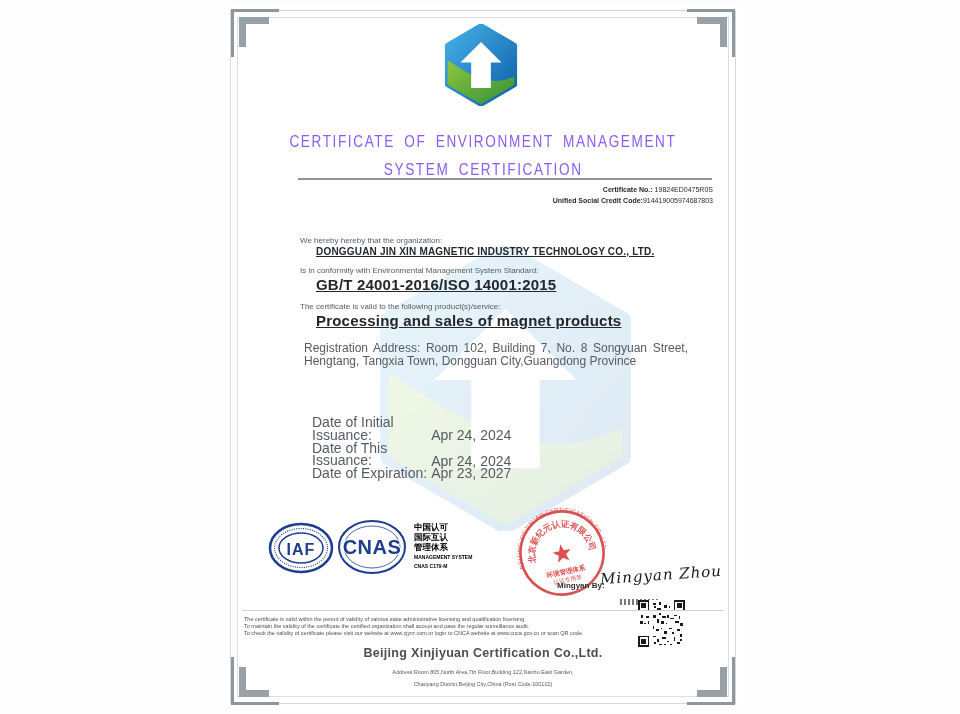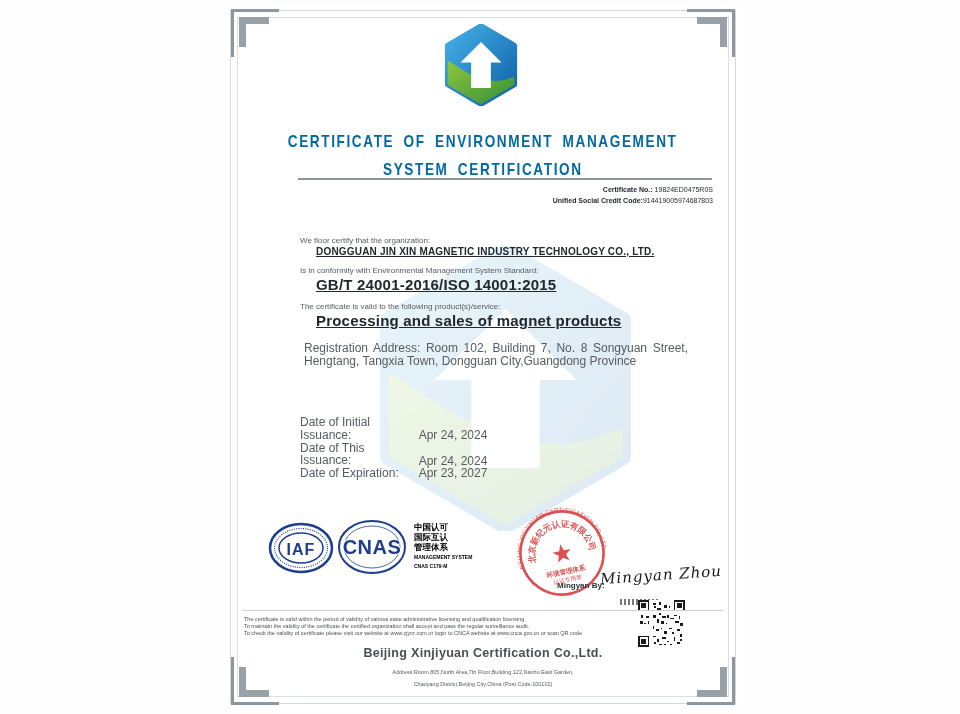--- a/index.html
+++ b/index.html
@@ -15,41 +15,41 @@
               border-left:3px solid #8e969e;border-top:3px solid #8e969e;}
   .corner .l2{position:absolute;left:8px;top:8px;width:23px;height:23px;
               border-left:7px solid #99a1a8;border-top:7px solid #99a1a8;}
   .corner.tl{left:5px;top:3px;}
   .corner.tr{right:5px;top:3px;transform:rotate(90deg);}
   .corner.br{right:5px;bottom:3px;transform:rotate(180deg);}
   .corner.bl{left:5px;bottom:3px;transform:rotate(270deg);}
 
   .logo-main{position:absolute;left:211px;top:18px;width:88px;height:82px;}
 
-  .titles{position:absolute;left:0;right:0;top:126px;text-align:center;color:#0369a1;
-          font-weight:bold;}
+  .titles{position:absolute;left:0;right:0;top:126px;text-align:center;color:#8b5cf6;
+          font-weight:normal;}
   .titles .t{display:inline-block;white-space:nowrap;font-size:17px;letter-spacing:2px;
              word-spacing:5px;transform:scaleX(.8);transform-origin:center;}
   .t2wrap{margin-top:8px;}
   .title-rule{position:absolute;left:72px;right:28px;top:172px;height:2px;background:#8f959b;}
 
   .meta{position:absolute;right:27px;top:178px;text-align:right;font-size:7px;
         line-height:11px;color:#1f2327;}
   .meta b{font-weight:bold;}
 
   .watermark{position:absolute;left:137px;top:240px;width:285px;height:285px;opacity:.13;}
 
   .body{position:absolute;left:74px;top:230px;width:392px;color:#565b61;}
   .lede{font-size:8px;margin:0 0 1px;}
   .strong{font-size:10px;font-weight:bold;color:#23272c;margin:1px 16px 9px;letter-spacing:.2px;text-decoration:underline;}
   .strong.sm{font-size:15px;}
   .strong.scope{margin-bottom:13px;}
   .addr{font-size:12px;line-height:12.5px;text-align:justify;margin:4px;}
 
-  .dates{position:absolute;left:74px;top:410px;font-size:12px;line-height:12.8px;color:#565b61;}
+  .dates{position:absolute;left:86px;top:410px;font-size:14px;line-height:12.8px;color:#565b61;}
   .dates .lbl{display:inline-block;width:116px;}
 
   .iaf{position:absolute;left:42px;top:516px;width:66px;height:52px;}
   .cnas{position:absolute;left:110px;top:510px;width:72px;height:62px;}
   .accred-text{position:absolute;left:188px;top:516px;color:#000000;}
   .accred-text .cn{font-size:8.5px;line-height:10px;font-weight:bold;}
   .accred-text .en{font-size:5px;line-height:6.5px;font-weight:bold;margin-top:2px;}
 
   .stamp{position:absolute;left:283px;top:494px;width:106px;height:106px;
          transform:rotate(-12deg);opacity:.92;}
@@ -137,21 +137,21 @@
       <div>
         <b>Certificate No.:</b>
         <span>19824ED0475R0S</span>
       </div>
       <div>
         <b>Unified Social Credit Code:</b><span>914419005974687803</span>
       </div>
     </div>
 
     <div class="body">
-      <p class="lede">We floor certify that the organization:</p>
+      <p class="lede">We hereby hereby that the organization:</p>
       <p class="strong">DONGGUAN JIN XIN MAGNETIC INDUSTRY TECHNOLOGY CO., LTD.</p>
       <p class="lede">Is in conformity with Environmental Management System Standard:</p>
       <p class="strong sm">GB/T 24001-2016/ISO 14001:2015</p>
       <p class="lede">The certificate is valid to the following product(s)/service:</p>
       <p class="strong sm scope">Processing and sales of magnet products</p>
       <p class="addr">Registration Address: Room 102, Building 7, No. 8 Songyuan Street, Hengtang, Tangxia Town, Dongguan City,Guangdong Province</p>
     </div>
 
     <div class="dates">
       <div>

